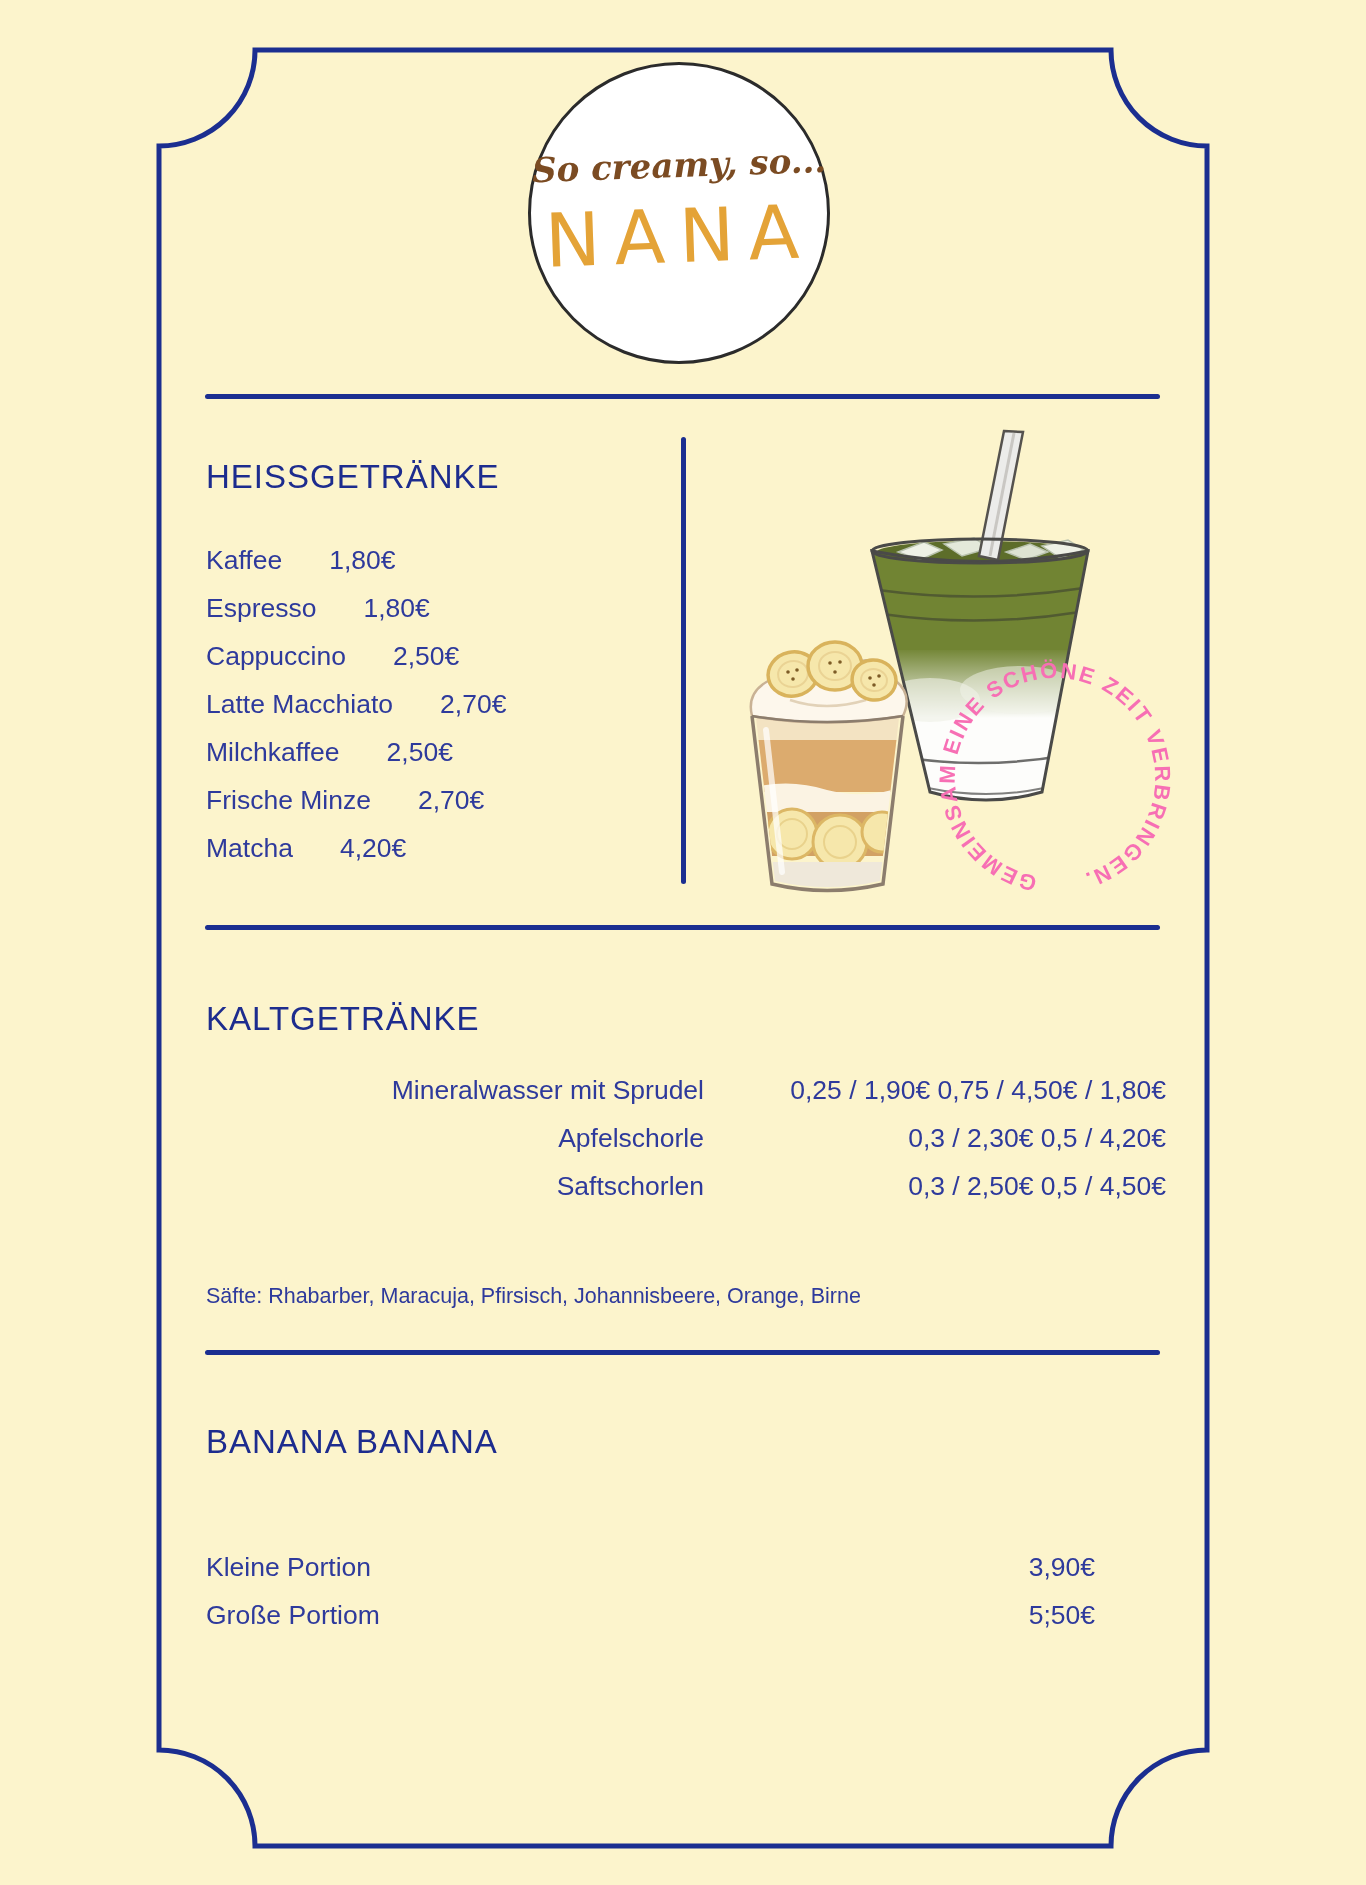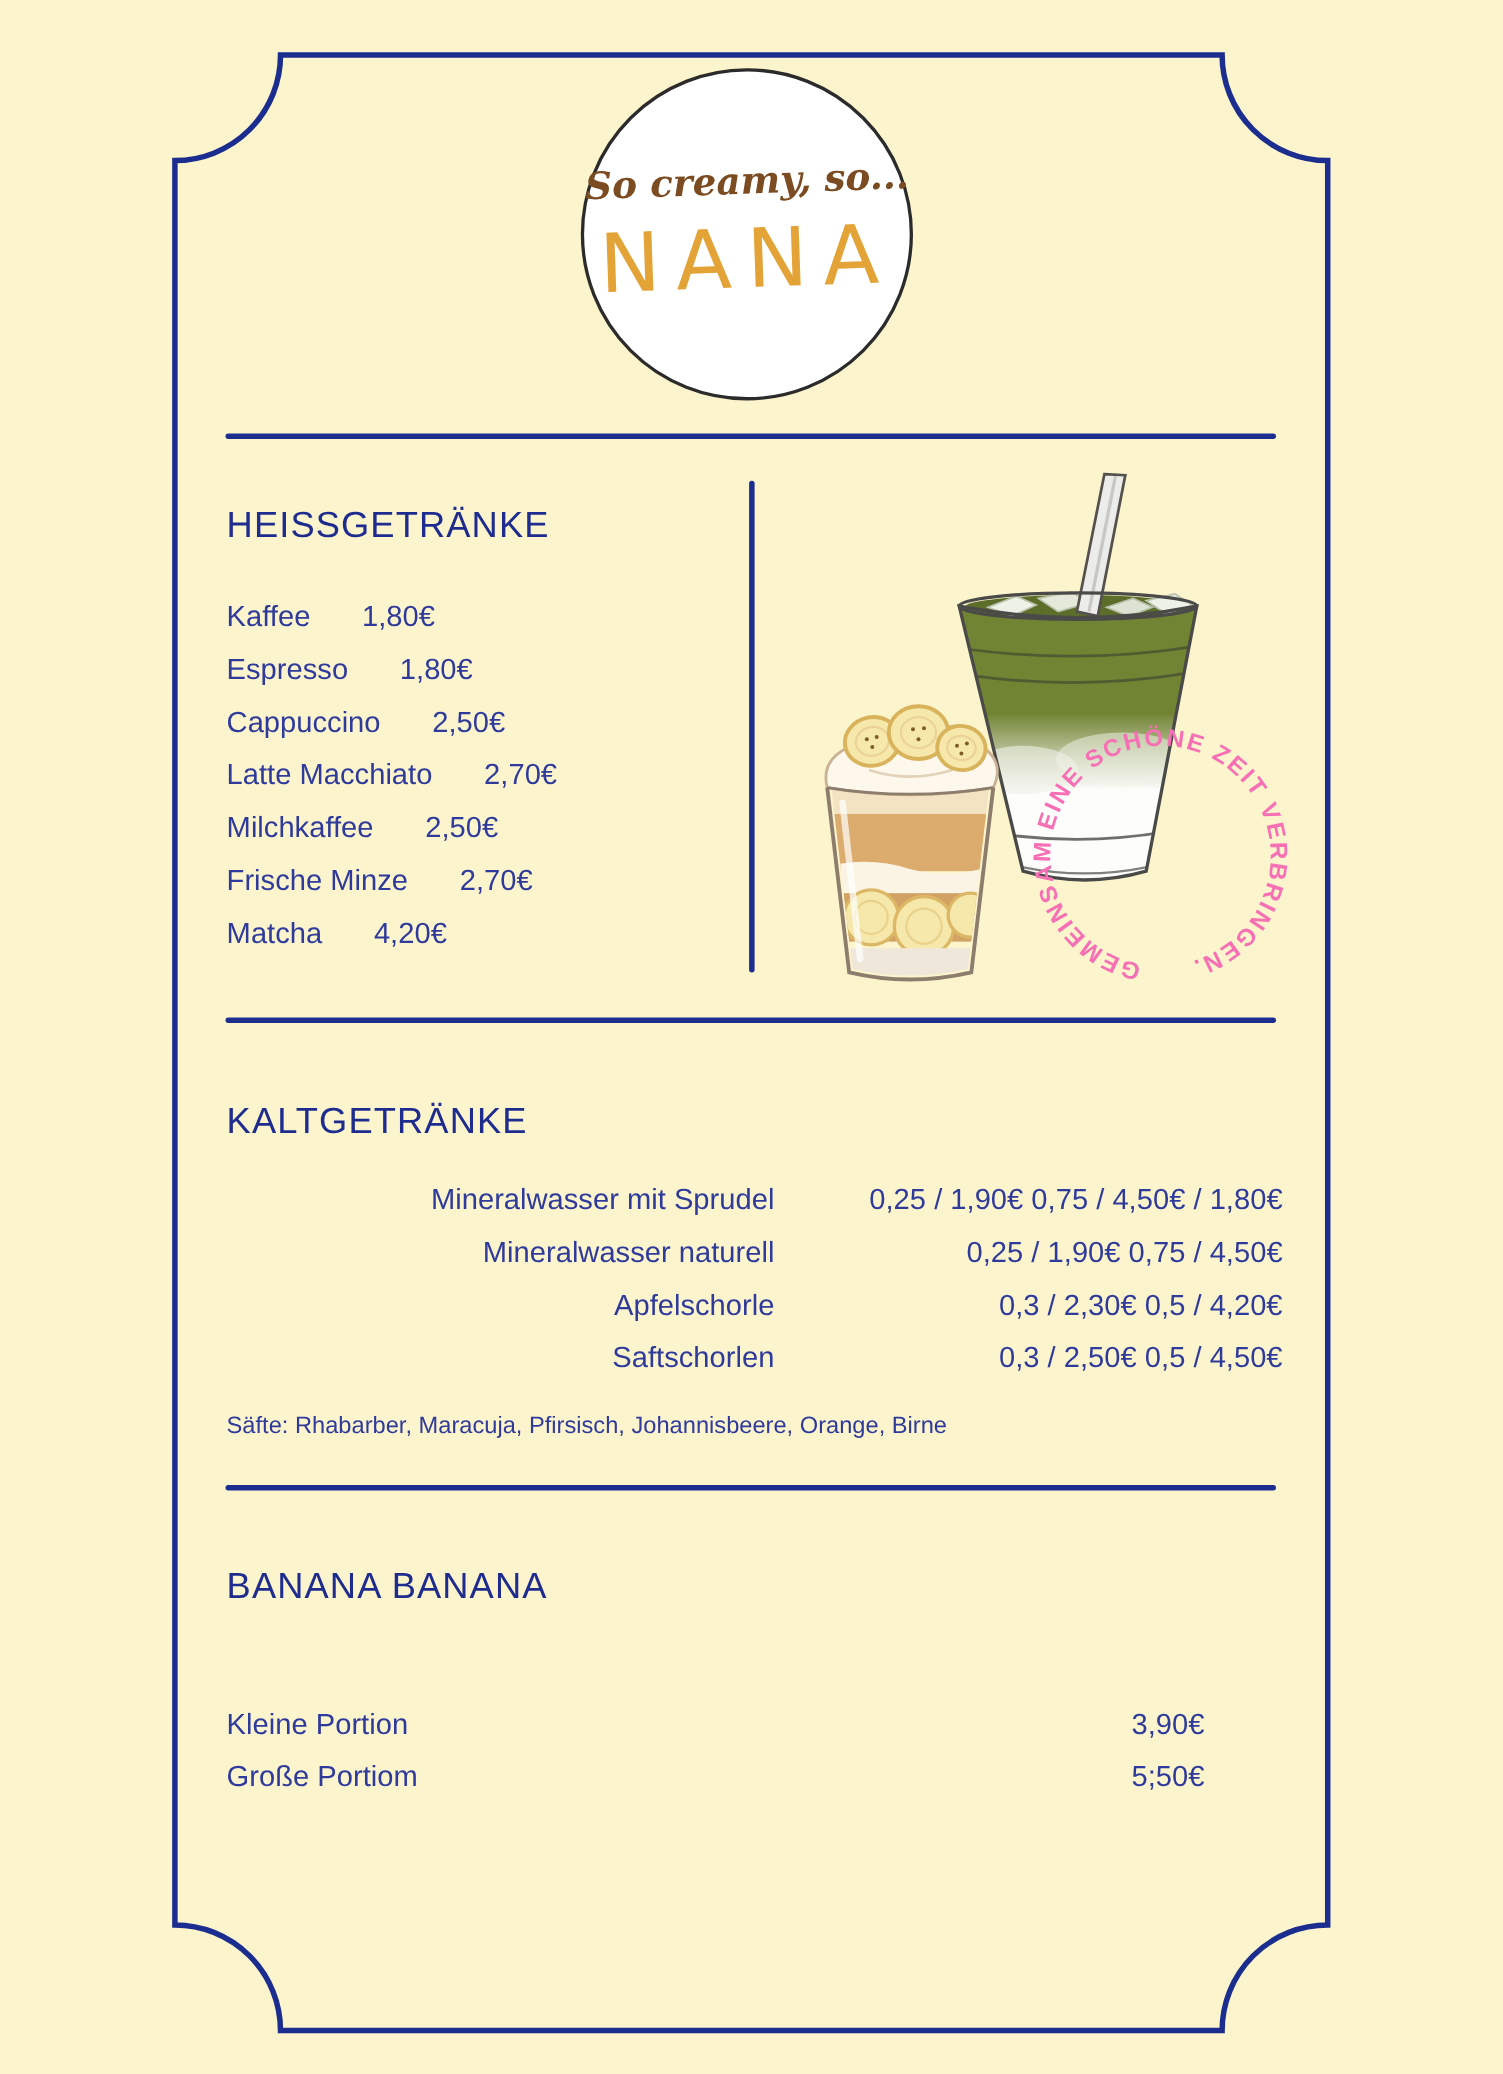--- a/index.html
+++ b/index.html
@@ -111,24 +111,20 @@
       <span class="item-name">Matcha</span>
       <span class="item-price">4,20€</span>
     </div>
     </div>
 
   <div class="section-title title-cold">KALTGETRÄNKE</div>
   <div class="menu-list cold-list">
       <div class="menu-row">
       <span class="item-name">Mineralwasser mit Sprudel</span>
       <span class="item-price">0,25 / 1,90€ 0,75 / 4,50€ / 1,80€</span>
-    </div>
-      <div class="menu-row">
-      <span class="item-name">Mineralwasser naturell</span>
-      <span class="item-price">0,25 / 1,90€ 0,75 / 4,50€</span>
     </div>
       <div class="menu-row">
       <span class="item-name">Apfelschorle</span>
       <span class="item-price">0,3 / 2,30€ 0,5 / 4,20€</span>
     </div>
       <div class="menu-row">
       <span class="item-name">Saftschorlen</span>
       <span class="item-price">0,3 / 2,50€ 0,5 / 4,50€</span>
     </div>
     </div>

